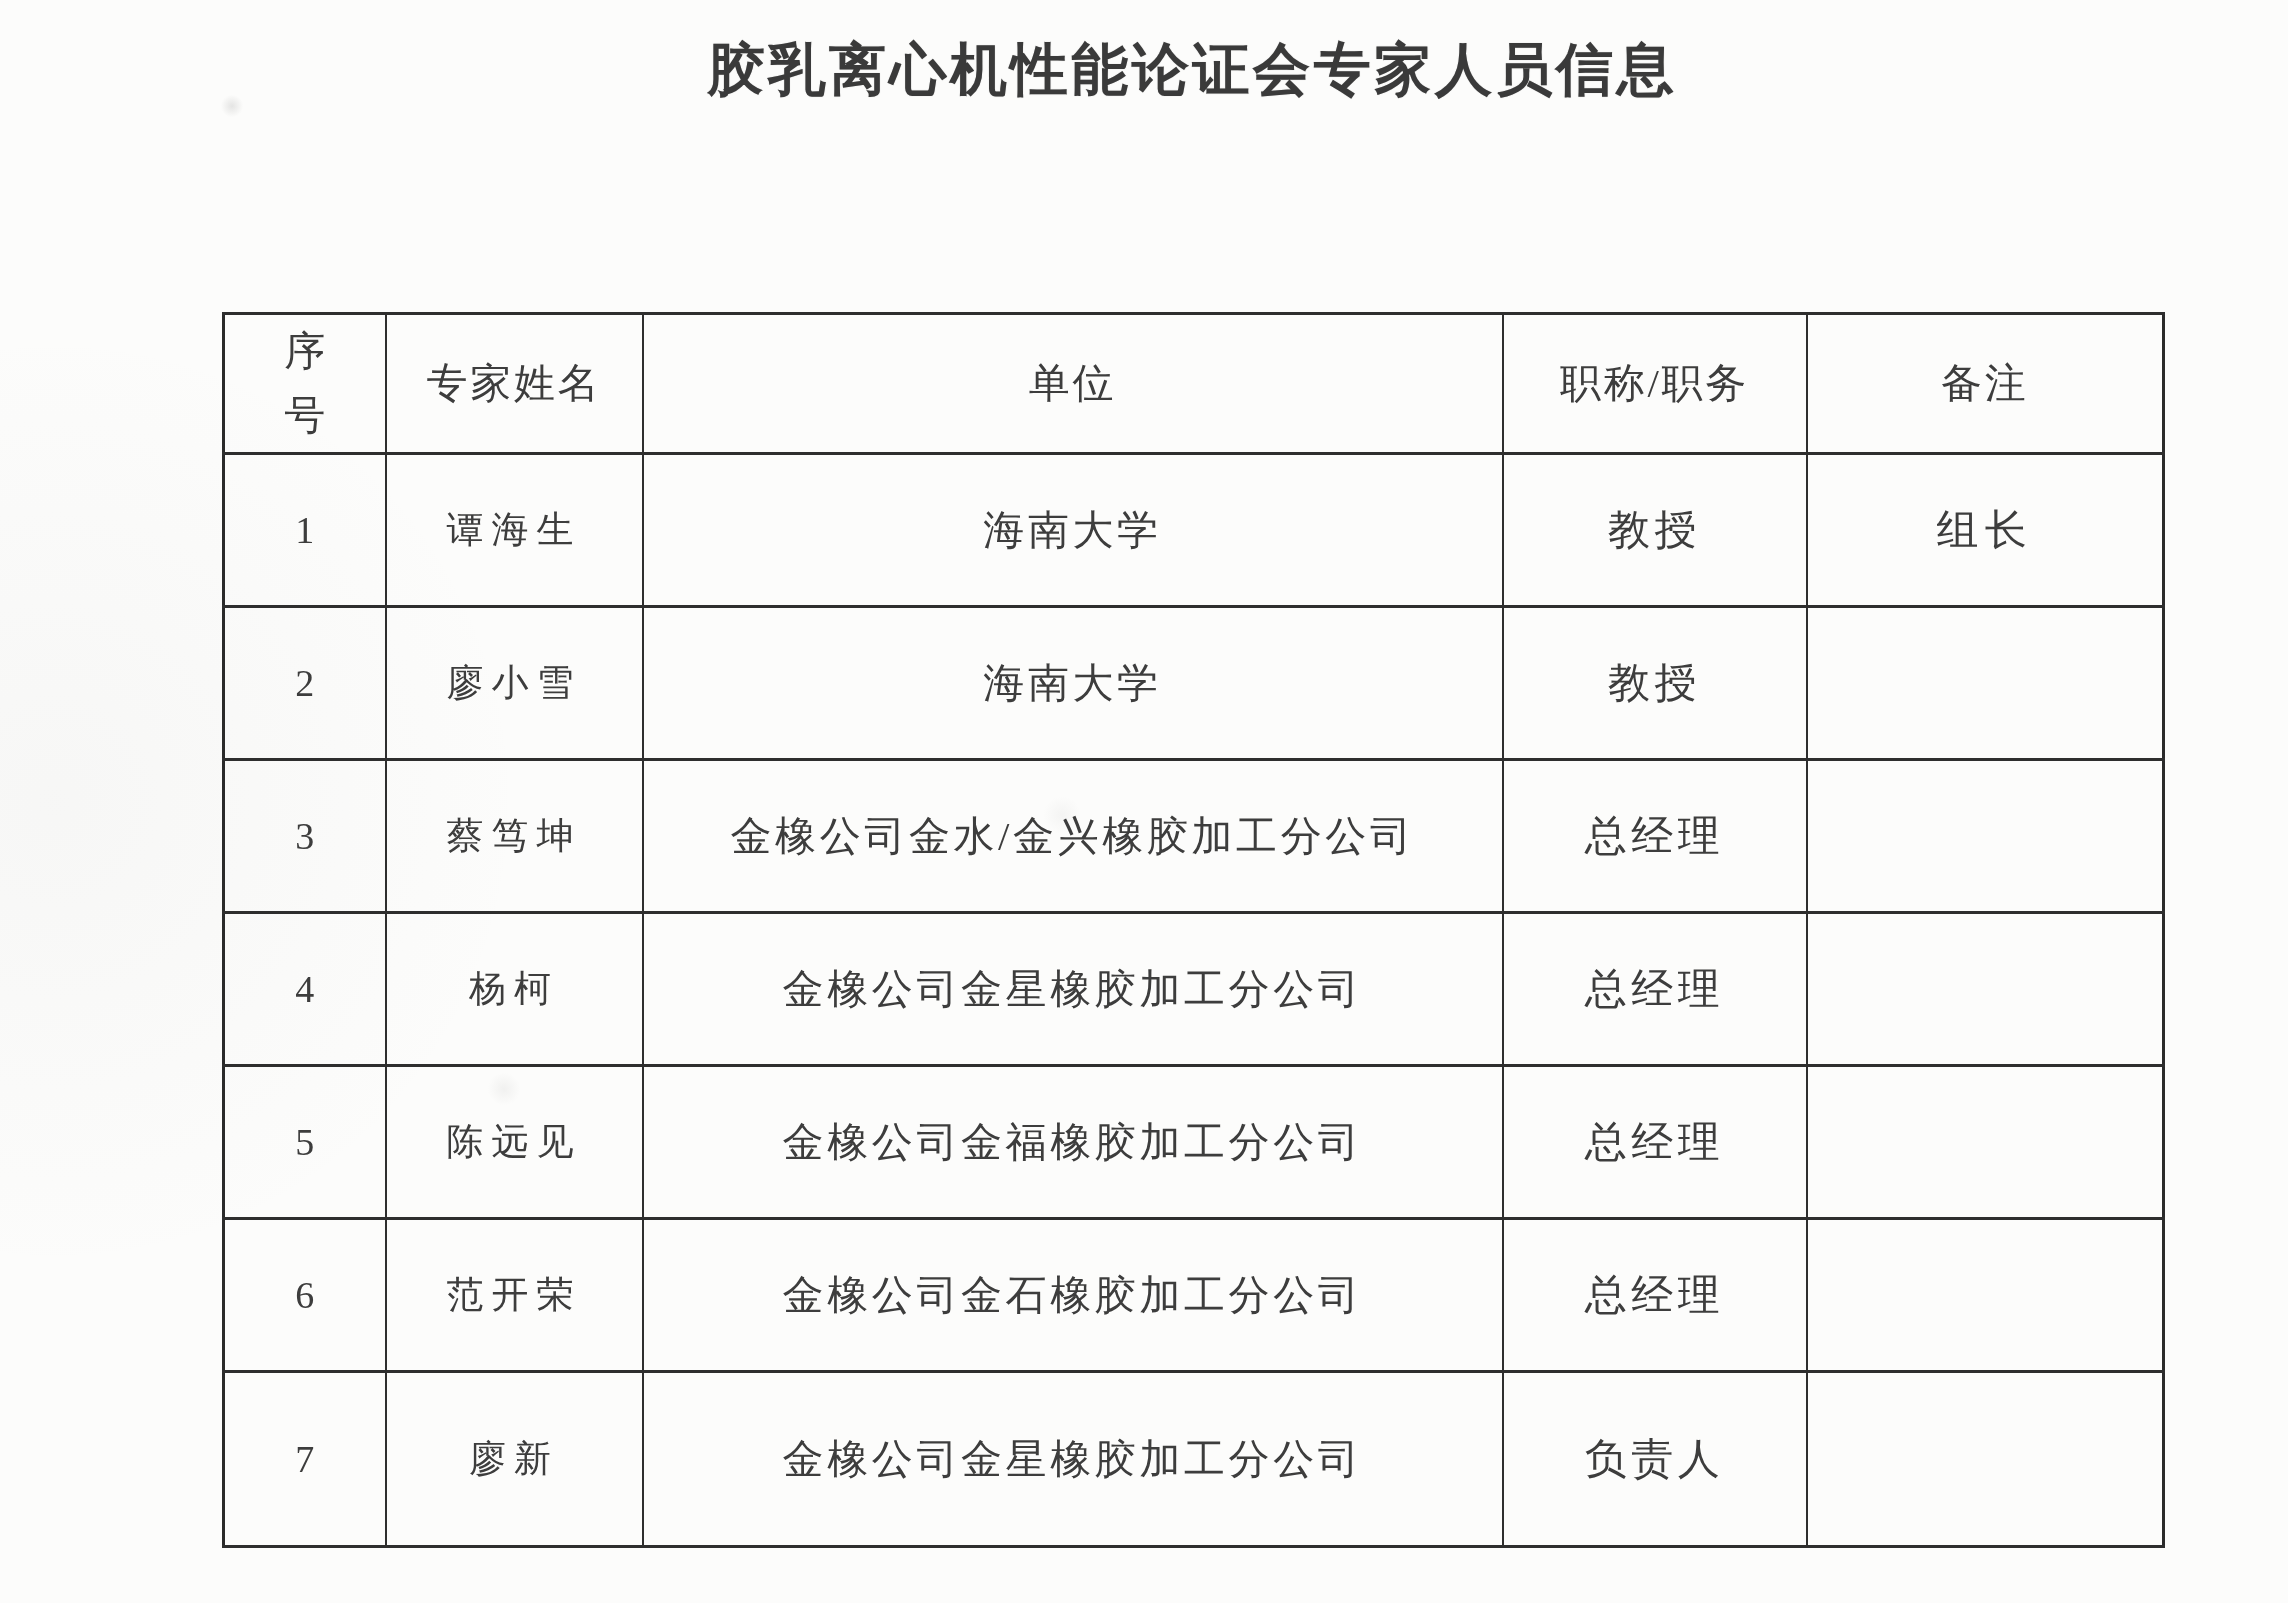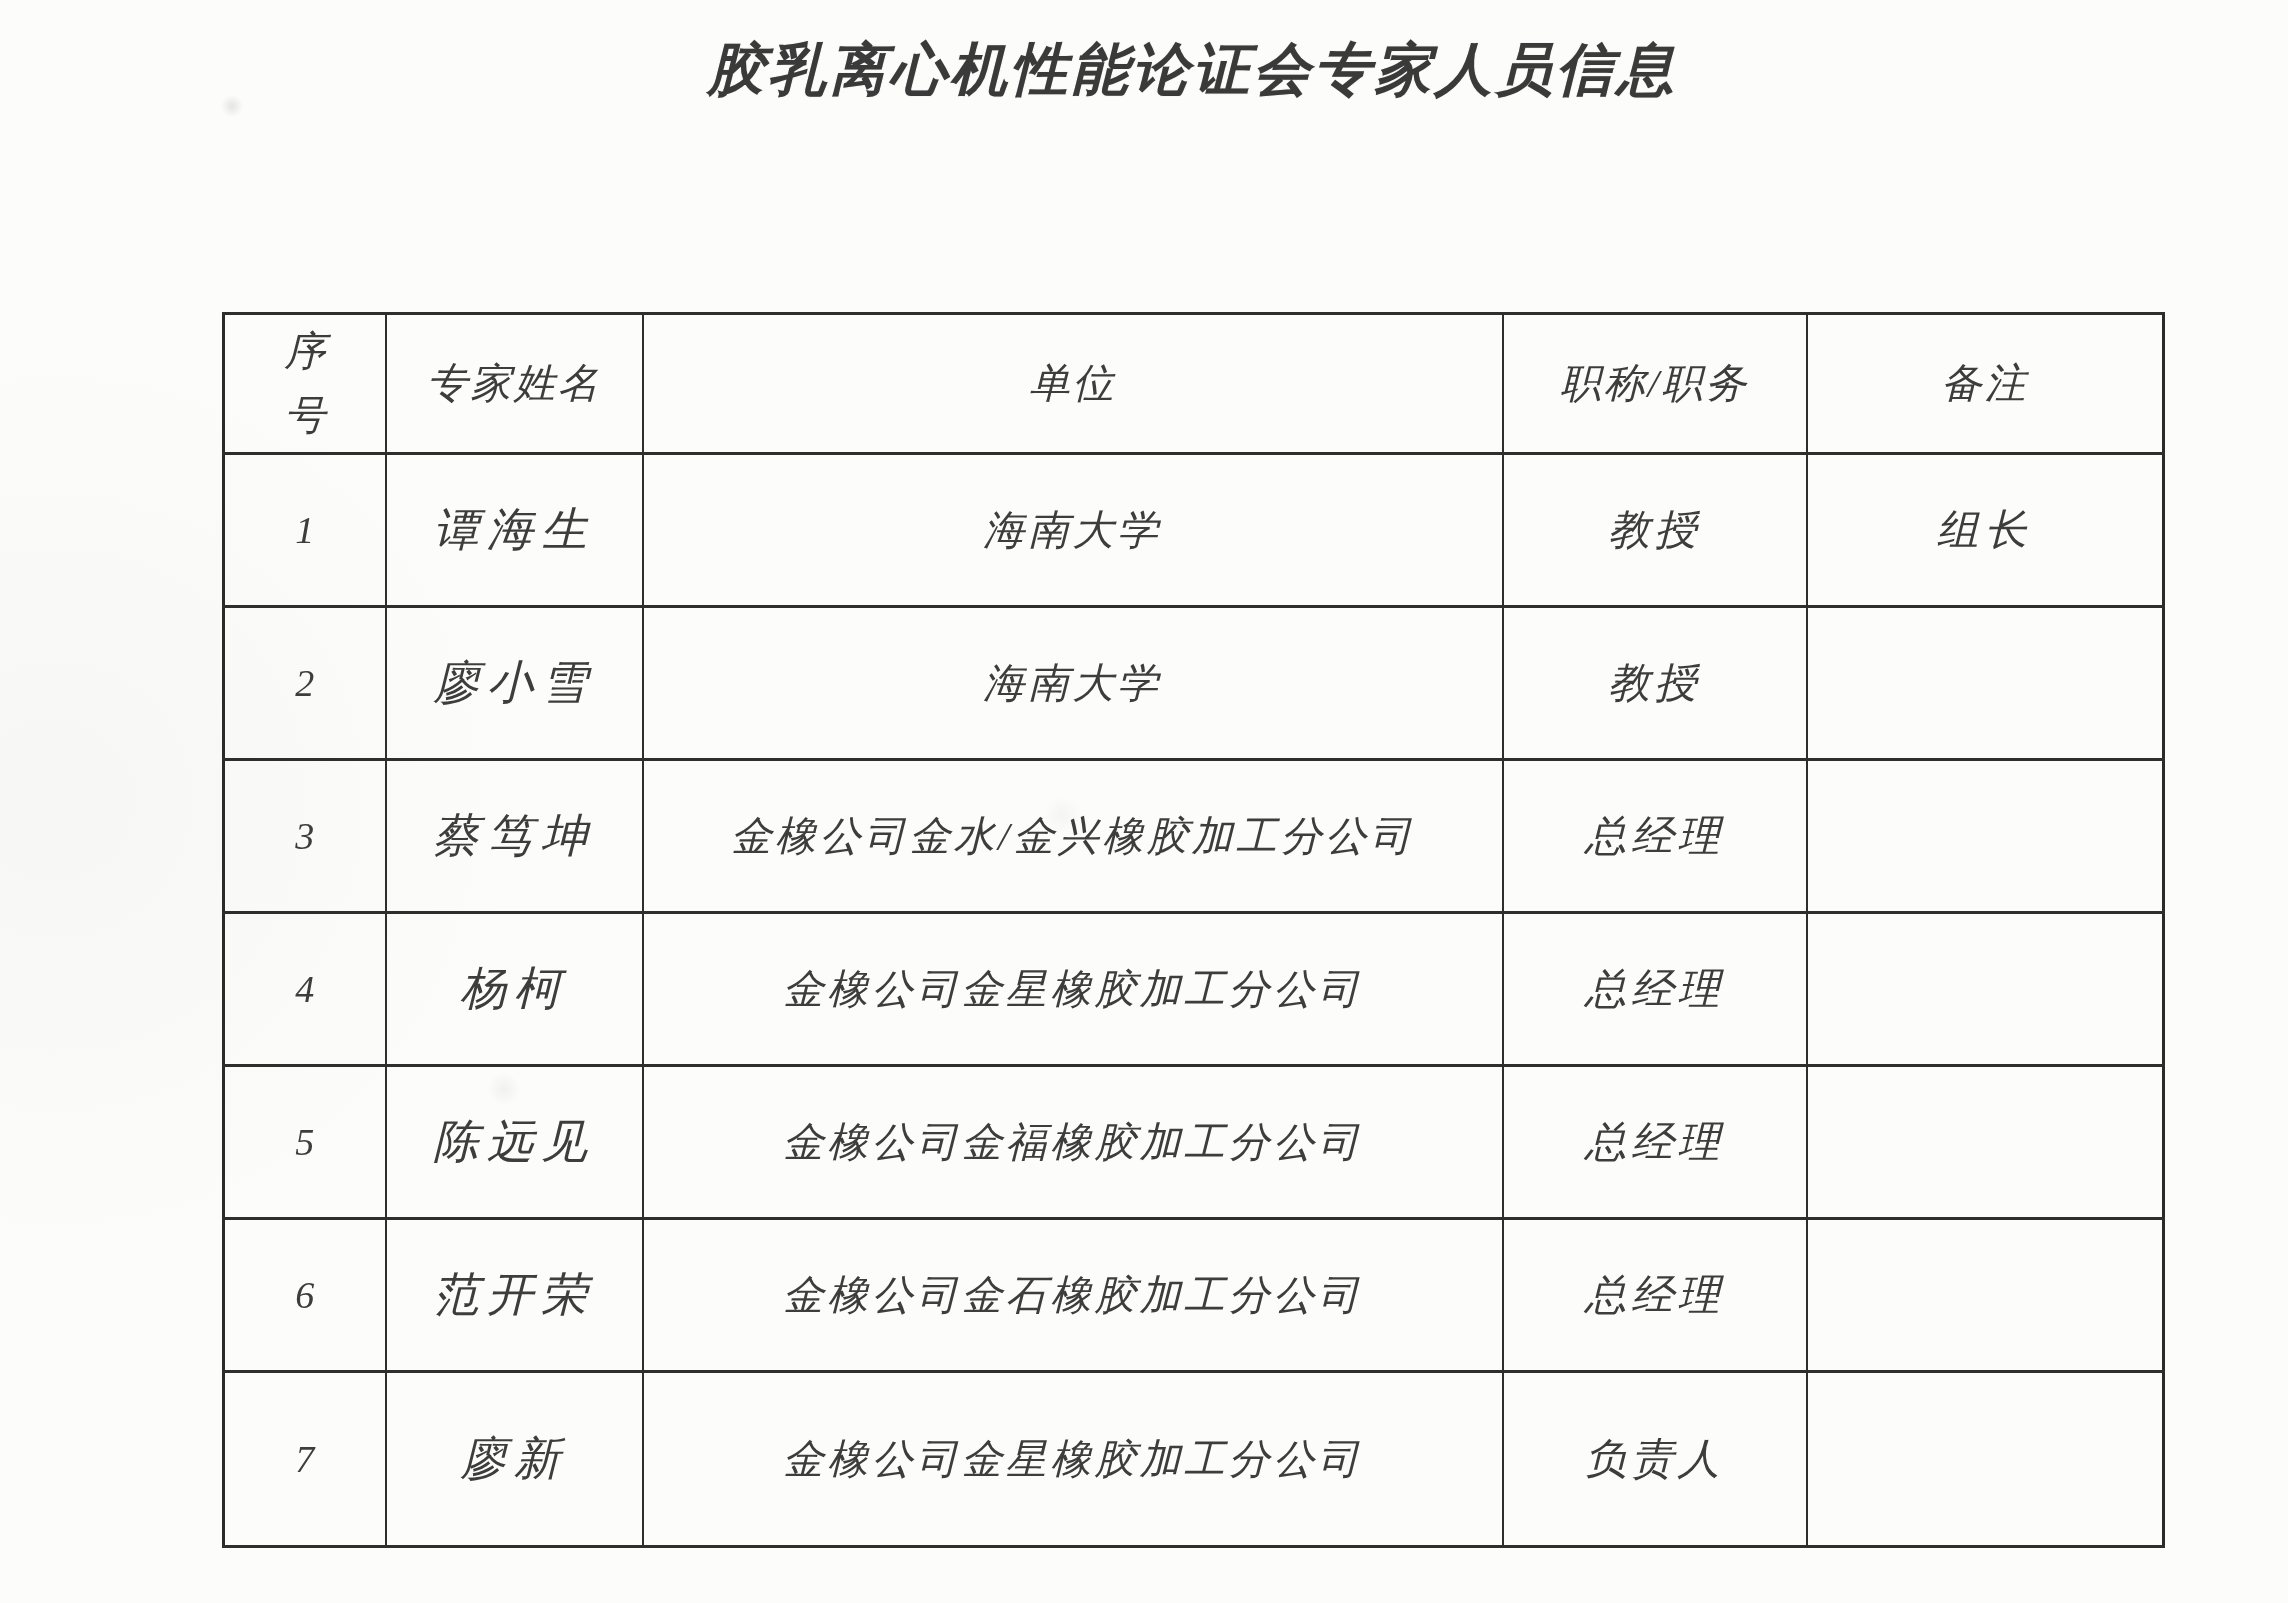--- a/index.html
+++ b/index.html
@@ -16,21 +16,20 @@
     height: 1604px;
     background-color: #fcfcfb;
     
     background-image:
       radial-gradient(circle 16px at 232px 106px, rgba(120,120,118,0.18), rgba(120,120,118,0) 70%),
       radial-gradient(circle 23.4px at 504px 1089px, rgba(140,140,138,0.10), rgba(140,140,138,0) 70%),
       radial-gradient(circle 27px at 1062px 815px, rgba(140,140,138,0.07), rgba(140,140,138,0) 70%),
       radial-gradient(circle 630px at 54px 801px, rgba(150,150,148,0.05), rgba(150,150,148,0) 75%);
     overflow: hidden;
     color: #3d3d3d;
-    font-style: italic;
   }
 
   .doc-title {
     position: absolute;
     top: 32px;
     left: 222px;
     width: 1941px;
     text-align: center;
     font-size: 57px;
     font-weight: bold;
@@ -77,21 +76,21 @@
     width: 1.15em;
     line-height: 1.55;
     letter-spacing: 0;
   }
 
   tr.hdr   { height: 140px; }
   tr.data  { height: 153px; }
   tr.last  { height: 175px; }
 
   td.c-no     { font-size: 38px; letter-spacing: 0; }
-  td.c-name   { font-size: 46px; letter-spacing: 8px; margin-top: 16px; }
+  td.c-name   { font-size: 37px; letter-spacing: 8px; margin-top: 16px; }
   td.c-unit   { font-size: 41px; letter-spacing: 3.6px; margin-left: 20px; }
   td.c-title  { font-size: 42px; letter-spacing: 4.5px; }
   td.c-remark { font-size: 42px; letter-spacing: 6.3px; border-radius: 13px; }
 </style>
 </head>
 <body>
 
 <div class="paper">
 
   <div class="doc-title">胶乳离心机性能论证会专家人员信息</div>

